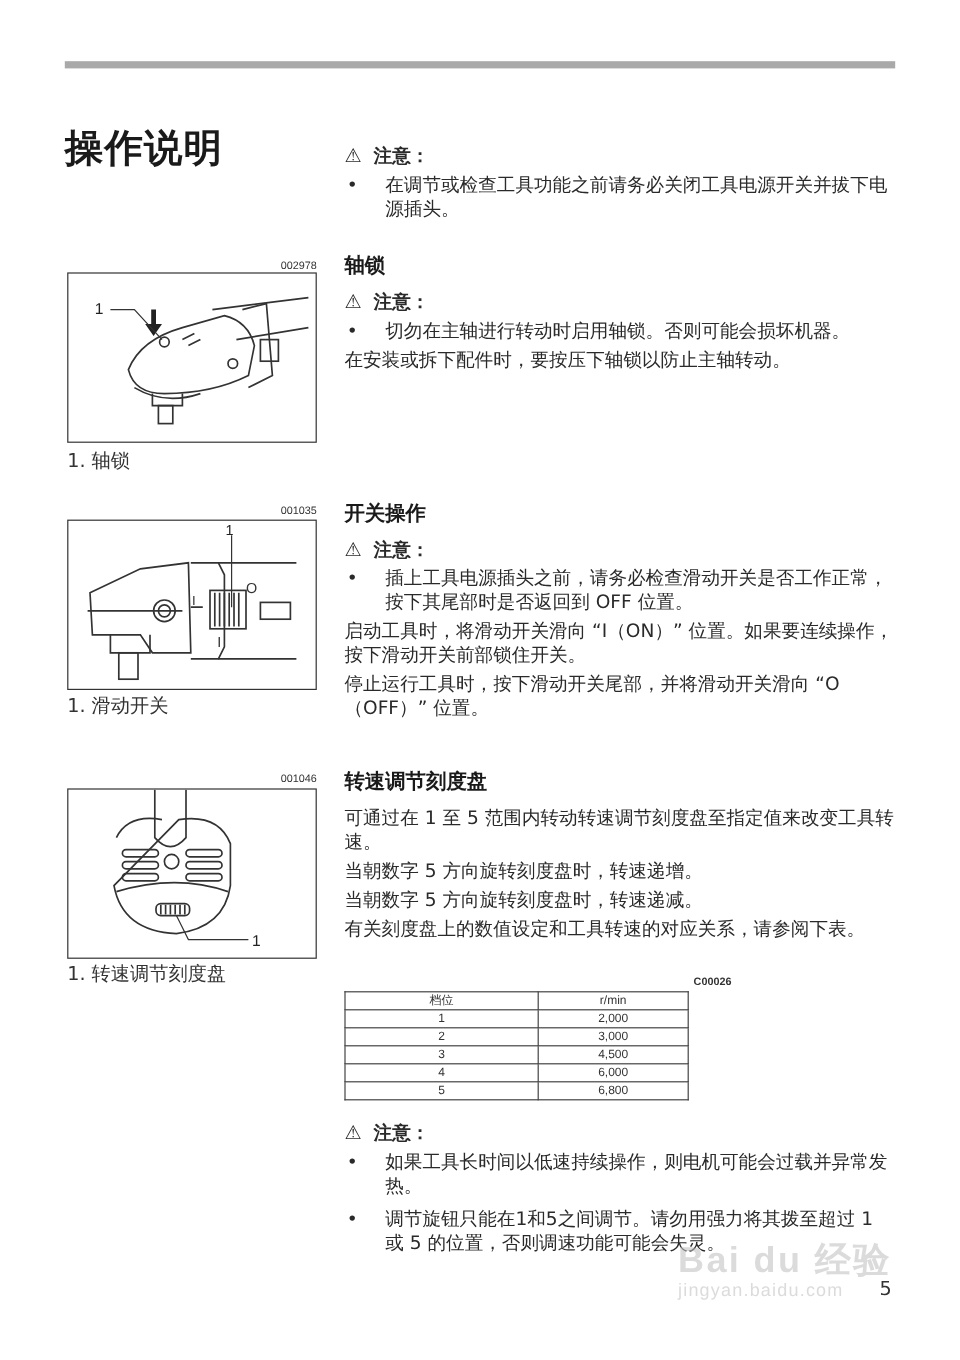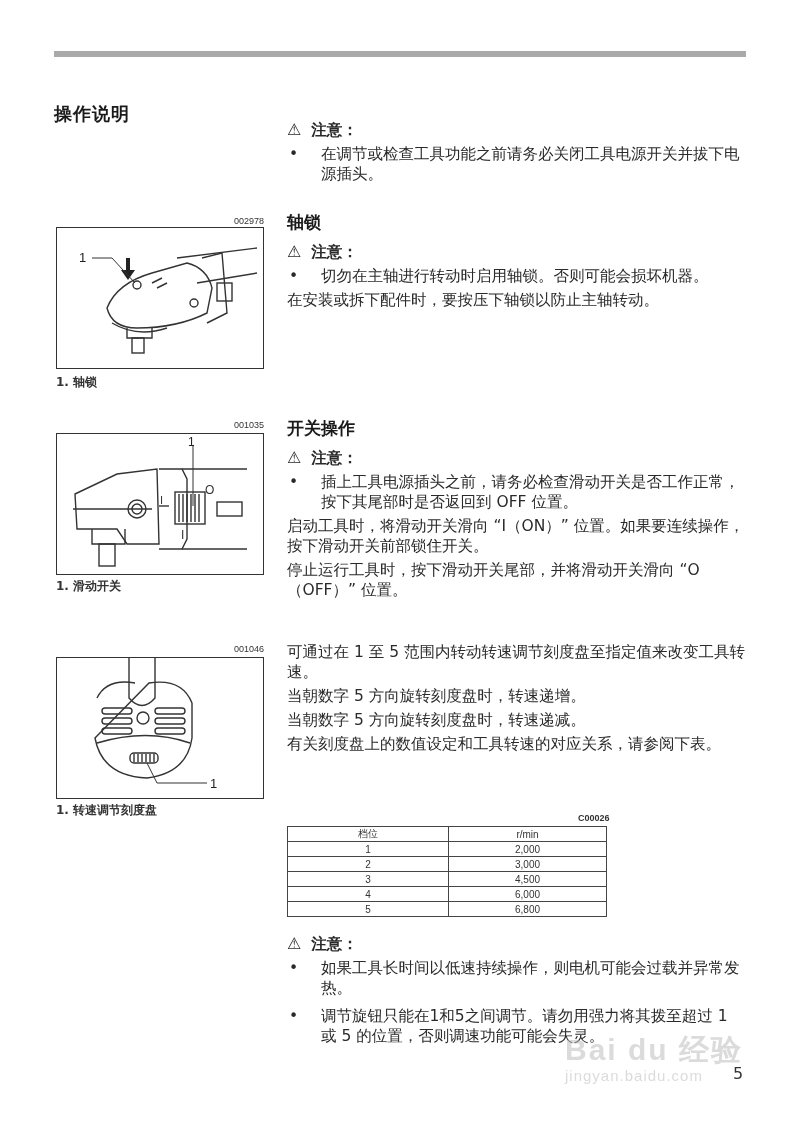--- a/index.html
+++ b/index.html
@@ -1,33 +1,33 @@
 <!DOCTYPE html>
 <html><head>
   <meta charset="utf-8">
   <style>
     html, body { margin: 0; padding: 0; background: #ffffff; }
     body { width: 800px; height: 1133px; position: relative; overflow: hidden;
            font-family: "DejaVu Sans", "Liberation Sans", sans-serif; color: #222; }
     .topbar { position: absolute; left: 54px; top: 51px; width: 692px; height: 6px; background: #a9a9a9; }
-    .page-title { position: absolute; left: 54px; top: 102px; font-size: 18px; font-weight: bold; color: #1a1a1a; letter-spacing: 1px; }
+    .page-title { position: absolute; left: 54px; top: 102px; font-size: 32px; font-weight: bold; color: #1a1a1a; letter-spacing: 1px; }
     .col { position: absolute; left: 287px; width: 460px; font-size: 15.5px; line-height: 20px; color: #2a2a2a; }
     .caution { display: flex; align-items: center; font-weight: bold; font-size: 15.5px; margin-bottom: 4px; }
     .caution .tri { font-size: 16px; font-weight: normal; margin-right: 10px; }
     .bullet { display: flex; margin-bottom: 4px; }
     .bullet .dot { width: 32px; flex: none; padding-left: 2px; }
     .bullet .txt { flex: 1; }
     .para { margin: 0 0 4px 0; }
     .h2 { font-size: 17px; font-weight: bold; color: #1a1a1a; margin-bottom: 10px; }
     .fig { position: absolute; left: 56px; width: 208px; }
     .fig-code { position: absolute; right: 0; font-size: 9px; color: #333; font-family: "Liberation Sans", sans-serif; }
     .fig-box { position: absolute; left: 0; width: 206px; border: 1.5px solid #333; background: #fff; overflow: hidden; }
-    .fig-cap { position: absolute; left: 0; font-size: 12px; color: #333; font-weight: bold; }
+    .fig-cap { position: absolute; left: 0; font-size: 16px; color: #333; }
     .tbl-code { position: absolute; left: 578px; top: 813px; font-size: 9px; color: #333; font-family: "Liberation Sans", sans-serif; font-weight: bold; }
-    table.speed { position: absolute; left: 287px; top: 826px; width: 320px; border-collapse: collapse; font-size: 10px; font-family: "Liberation Sans", sans-serif; color: #333; }
+    table.speed { position: absolute; left: 287px; top: 826px; width: 287px; border-collapse: collapse; font-size: 10px; font-family: "Liberation Sans", sans-serif; color: #333; }
     table.speed th, table.speed td { border: 1px solid #444; height: 14px; padding: 0; text-align: center; font-weight: normal; }
     table.speed th:first-child, table.speed td:first-child { width: 160px; }
     .page-num { position: absolute; left: 733px; top: 1064px; font-size: 16px; color: #333; }
     .watermark { position: absolute; left: 565px; top: 1030px; width: 180px; height: 60px; color: rgba(190,190,190,0.55); font-family: "Liberation Sans", sans-serif; }
     .watermark .wm1 { font-size: 30px; font-weight: bold; letter-spacing: 2px; }
     .watermark .wm2 { font-size: 15px; letter-spacing: 1px; margin-top: -4px; }
   </style>
 </head>
 <body>
 
@@ -144,20 +144,21 @@
         <path d="M77 96 L77 104 M81 96 L81 104 M85 96 L85 104 M89 96 L89 104 M93 96 L93 104 M97 96 L97 104"></path>
         <path d="M90 105 L100 125 L150 125" stroke-width="1"></path>
       </g>
       <text x="153" y="130" font-size="13" font-family="Liberation Sans, sans-serif" fill="#222">1</text>
     </svg>
   </div>
   <div class="fig-cap" style="top:158px;">1. 转速调节刻度盘</div>
 </div>
 
 <div class="col" style="top:642px;">
+  <div class="h2">转速调节刻度盘</div>
   <p class="para">可通过在 1 至 5 范围内转动转速调节刻度盘至指定值来改变工具转速。</p>
   <p class="para">当朝数字 5 方向旋转刻度盘时，转速递增。</p>
   <p class="para">当朝数字 5 方向旋转刻度盘时，转速递减。</p>
   <p class="para">有关刻度盘上的数值设定和工具转速的对应关系，请参阅下表。</p>
 </div>
 
 <div class="tbl-code">C00026</div>
 <table class="speed">
   <tbody>
       <tr>

